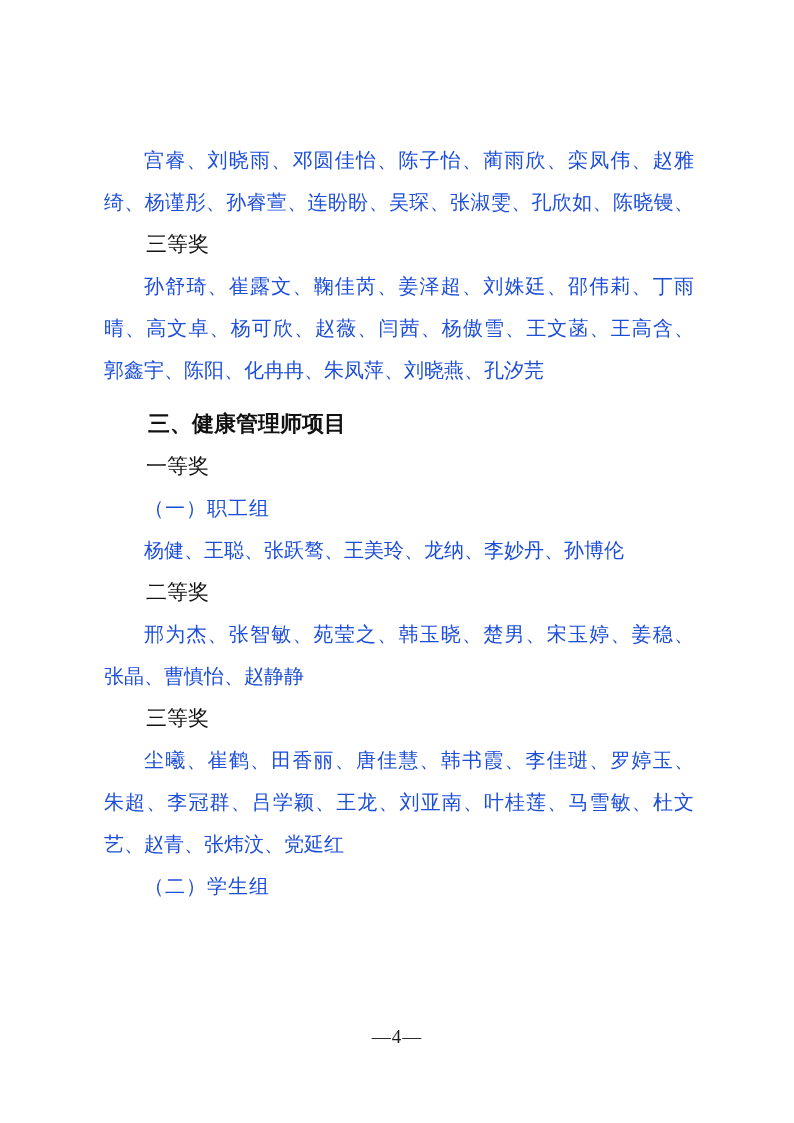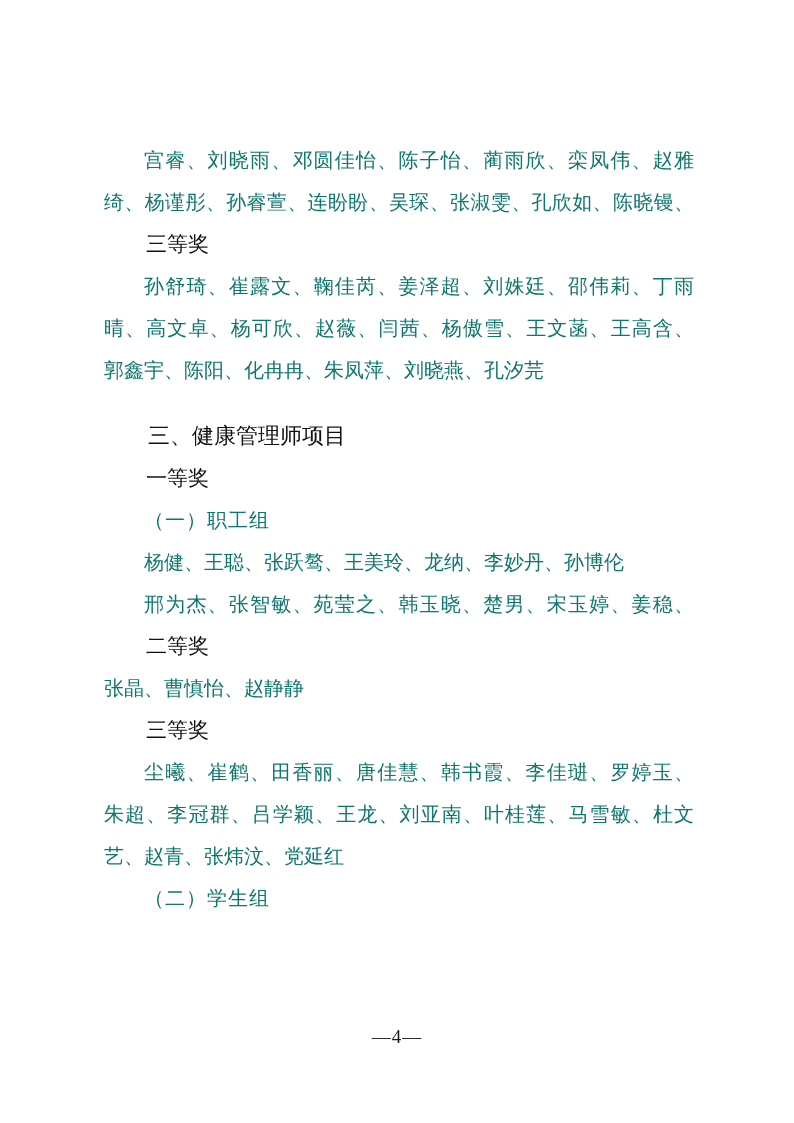--- a/index.html
+++ b/index.html
@@ -18,37 +18,37 @@
   }
   .content {
     position: absolute;
     left: 104px; top: 139px;
     width: 590px;
   }
   .ln {
     font-size: 20px;
     line-height: 42px;
     height: 42px;
-    color: #0f766e;
+    color: #1d4ed8;
   }
   .jfy {
     text-align: justify;
     text-align-last: justify;
   }
   .ind { text-indent: 2em; }
   .hd {
     font-weight: normal;
     font-size: 21px;
     color: #111111;
   }
   .sec {
-    font-weight: normal;
+    font-weight: bold;
     font-size: 22px;
     font-family: "Liberation Sans", "DejaVu Sans", sans-serif;
-    margin-top: 24px;
+    margin-top: 12px;
     color: #111111;
   }
   .grp { letter-spacing: 1px; }
   .footer {
     position: absolute;
     top: 1026px; left: 0;
     width: 100%;
     text-align: center;
     font-size: 19px;
     letter-spacing: 1px;
@@ -69,22 +69,22 @@
     <div class="ln jfy">晴、高文卓、杨可欣、赵薇、闫茜、杨傲雪、王文菡、王高含、</div>
     <div class="ln">郭鑫宇、陈阳、化冉冉、朱凤萍、刘晓燕、孔汐芫</div>
 
     <div class="ln sec ind">三、健康管理师项目</div>
 
     <div class="ln hd ind">一等奖</div>
 
     <div class="ln grp ind">（一）职工组</div>
     <div class="ln ind">杨健、王聪、张跃骜、王美玲、龙纳、李妙丹、孙博伦</div>
 
+    <div class="ln hd ind">二等奖</div>
     <div class="ln jfy ind">邢为杰、张智敏、苑莹之、韩玉晓、楚男、宋玉婷、姜稳、</div>
-    <div class="ln hd ind">二等奖</div>
     <div class="ln">张晶、曹慎怡、赵静静</div>
 
     <div class="ln hd ind">三等奖</div>
     <div class="ln jfy ind">尘曦、崔鹤、田香丽、唐佳慧、韩书霞、李佳琎、罗婷玉、</div>
     <div class="ln jfy">朱超、李冠群、吕学颖、王龙、刘亚南、叶桂莲、马雪敏、杜文</div>
     <div class="ln">艺、赵青、张炜汶、党延红</div>
 
     <div class="ln grp ind">（二）学生组</div>
 
   </div>

